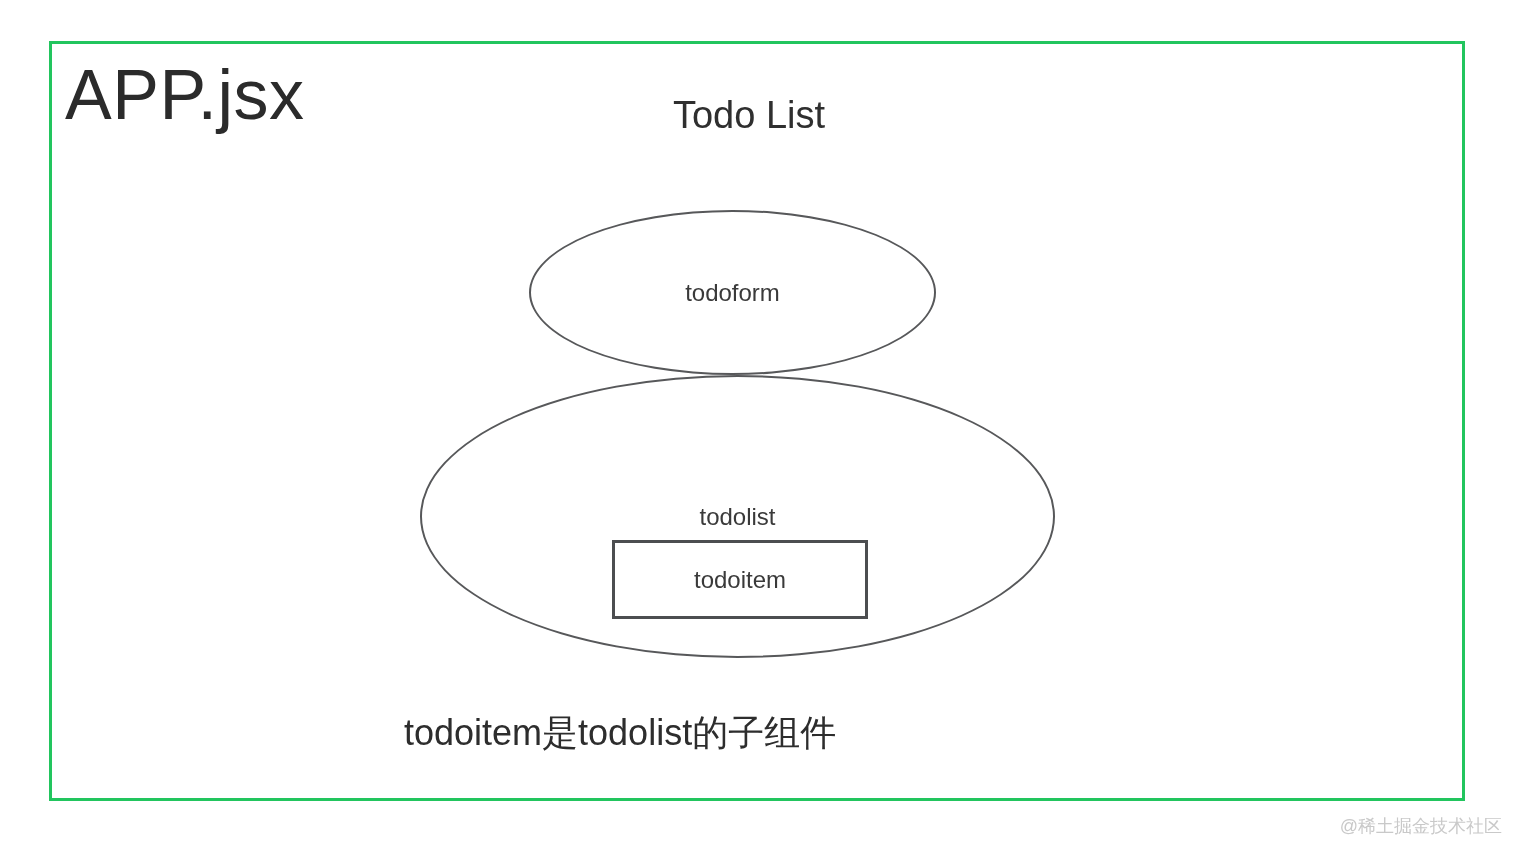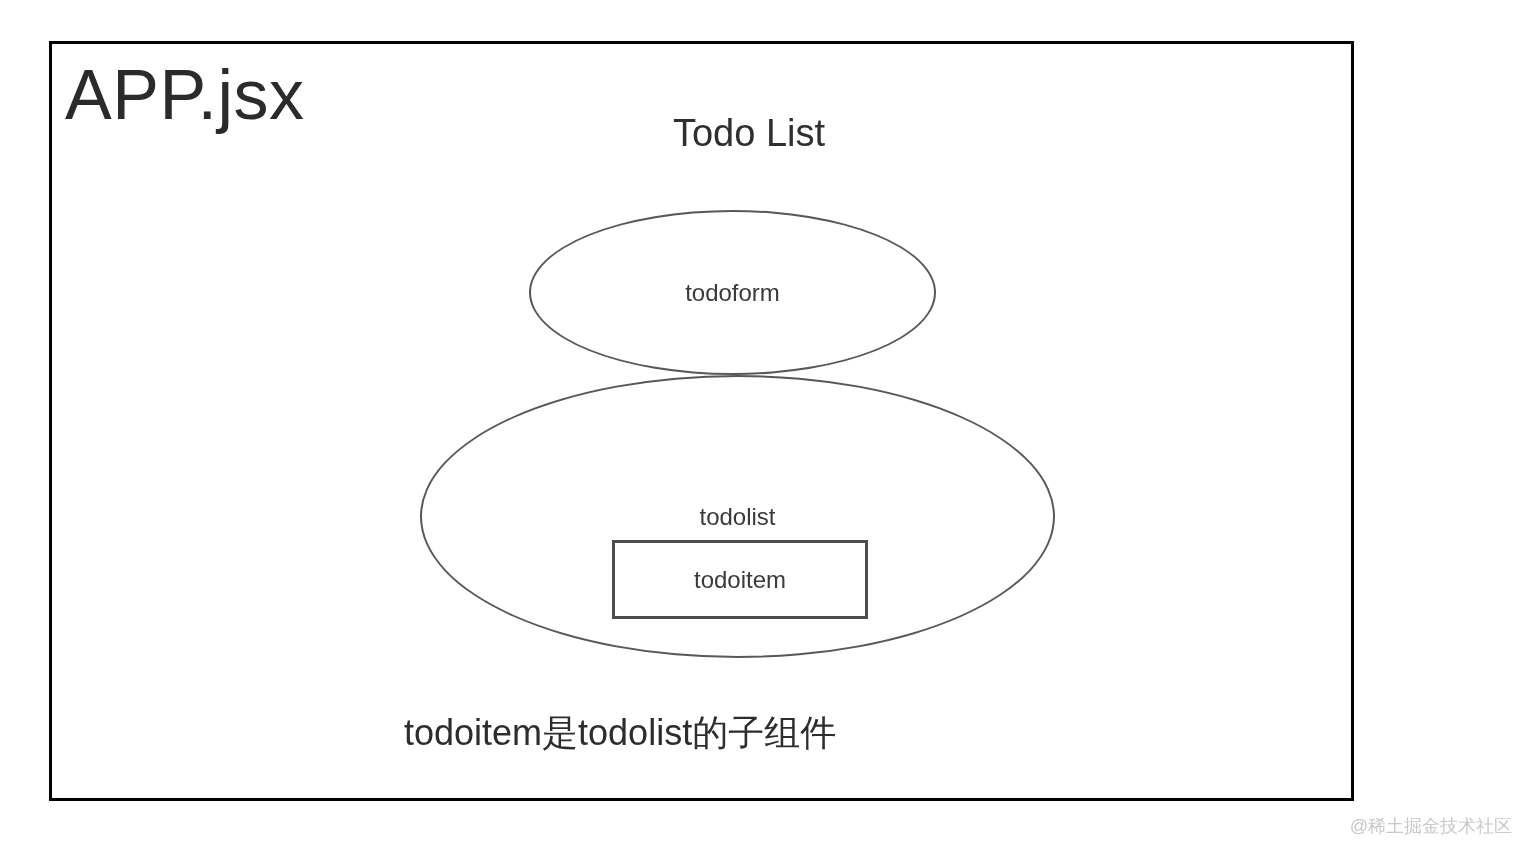--- a/index.html
+++ b/index.html
@@ -11,40 +11,40 @@
     height: 847px;
     background: #ffffff;
     font-family: "Liberation Sans", "DejaVu Sans", sans-serif;
     position: relative;
     overflow: hidden;
   }
   .frame {
     position: absolute;
     left: 49px;
     top: 41px;
-    width: 1305px;
+    width: 1416px;
     height: 760px;
-    border: 3px solid #000000;
+    border: 3px solid #22c55e;
     box-sizing: border-box;
     background: #ffffff;
   }
   .app-title {
     position: absolute;
     left: 13px;
     top: 8px;
     font-size: 70px;
     line-height: 1.25;
     color: #2b2b2b;
     letter-spacing: 0.5px;
     white-space: nowrap;
   }
   .heading {
     position: absolute;
     left: 697px;
-    top: 66px;
+    top: 48px;
     transform: translateX(-50%);
     font-size: 38px;
     line-height: 1.25;
     color: #2f2f2f;
     white-space: nowrap;
   }
   .ellipse {
     position: absolute;
     border: 2.5px solid #57585a;
     border-radius: 50%;
@@ -94,21 +94,21 @@
     position: absolute;
     left: 352px;
     top: 666px;
     font-size: 36px;
     line-height: 1.25;
     color: #2d2d2d;
     white-space: nowrap;
   }
   .watermark {
     position: absolute;
-    right: 7px;
+    right: 17px;
     top: 814px;
     font-size: 18px;
     line-height: 1.4;
     color: #c9c9c9;
     white-space: nowrap;
   }
 </style>
 </head>
 <body>
 

